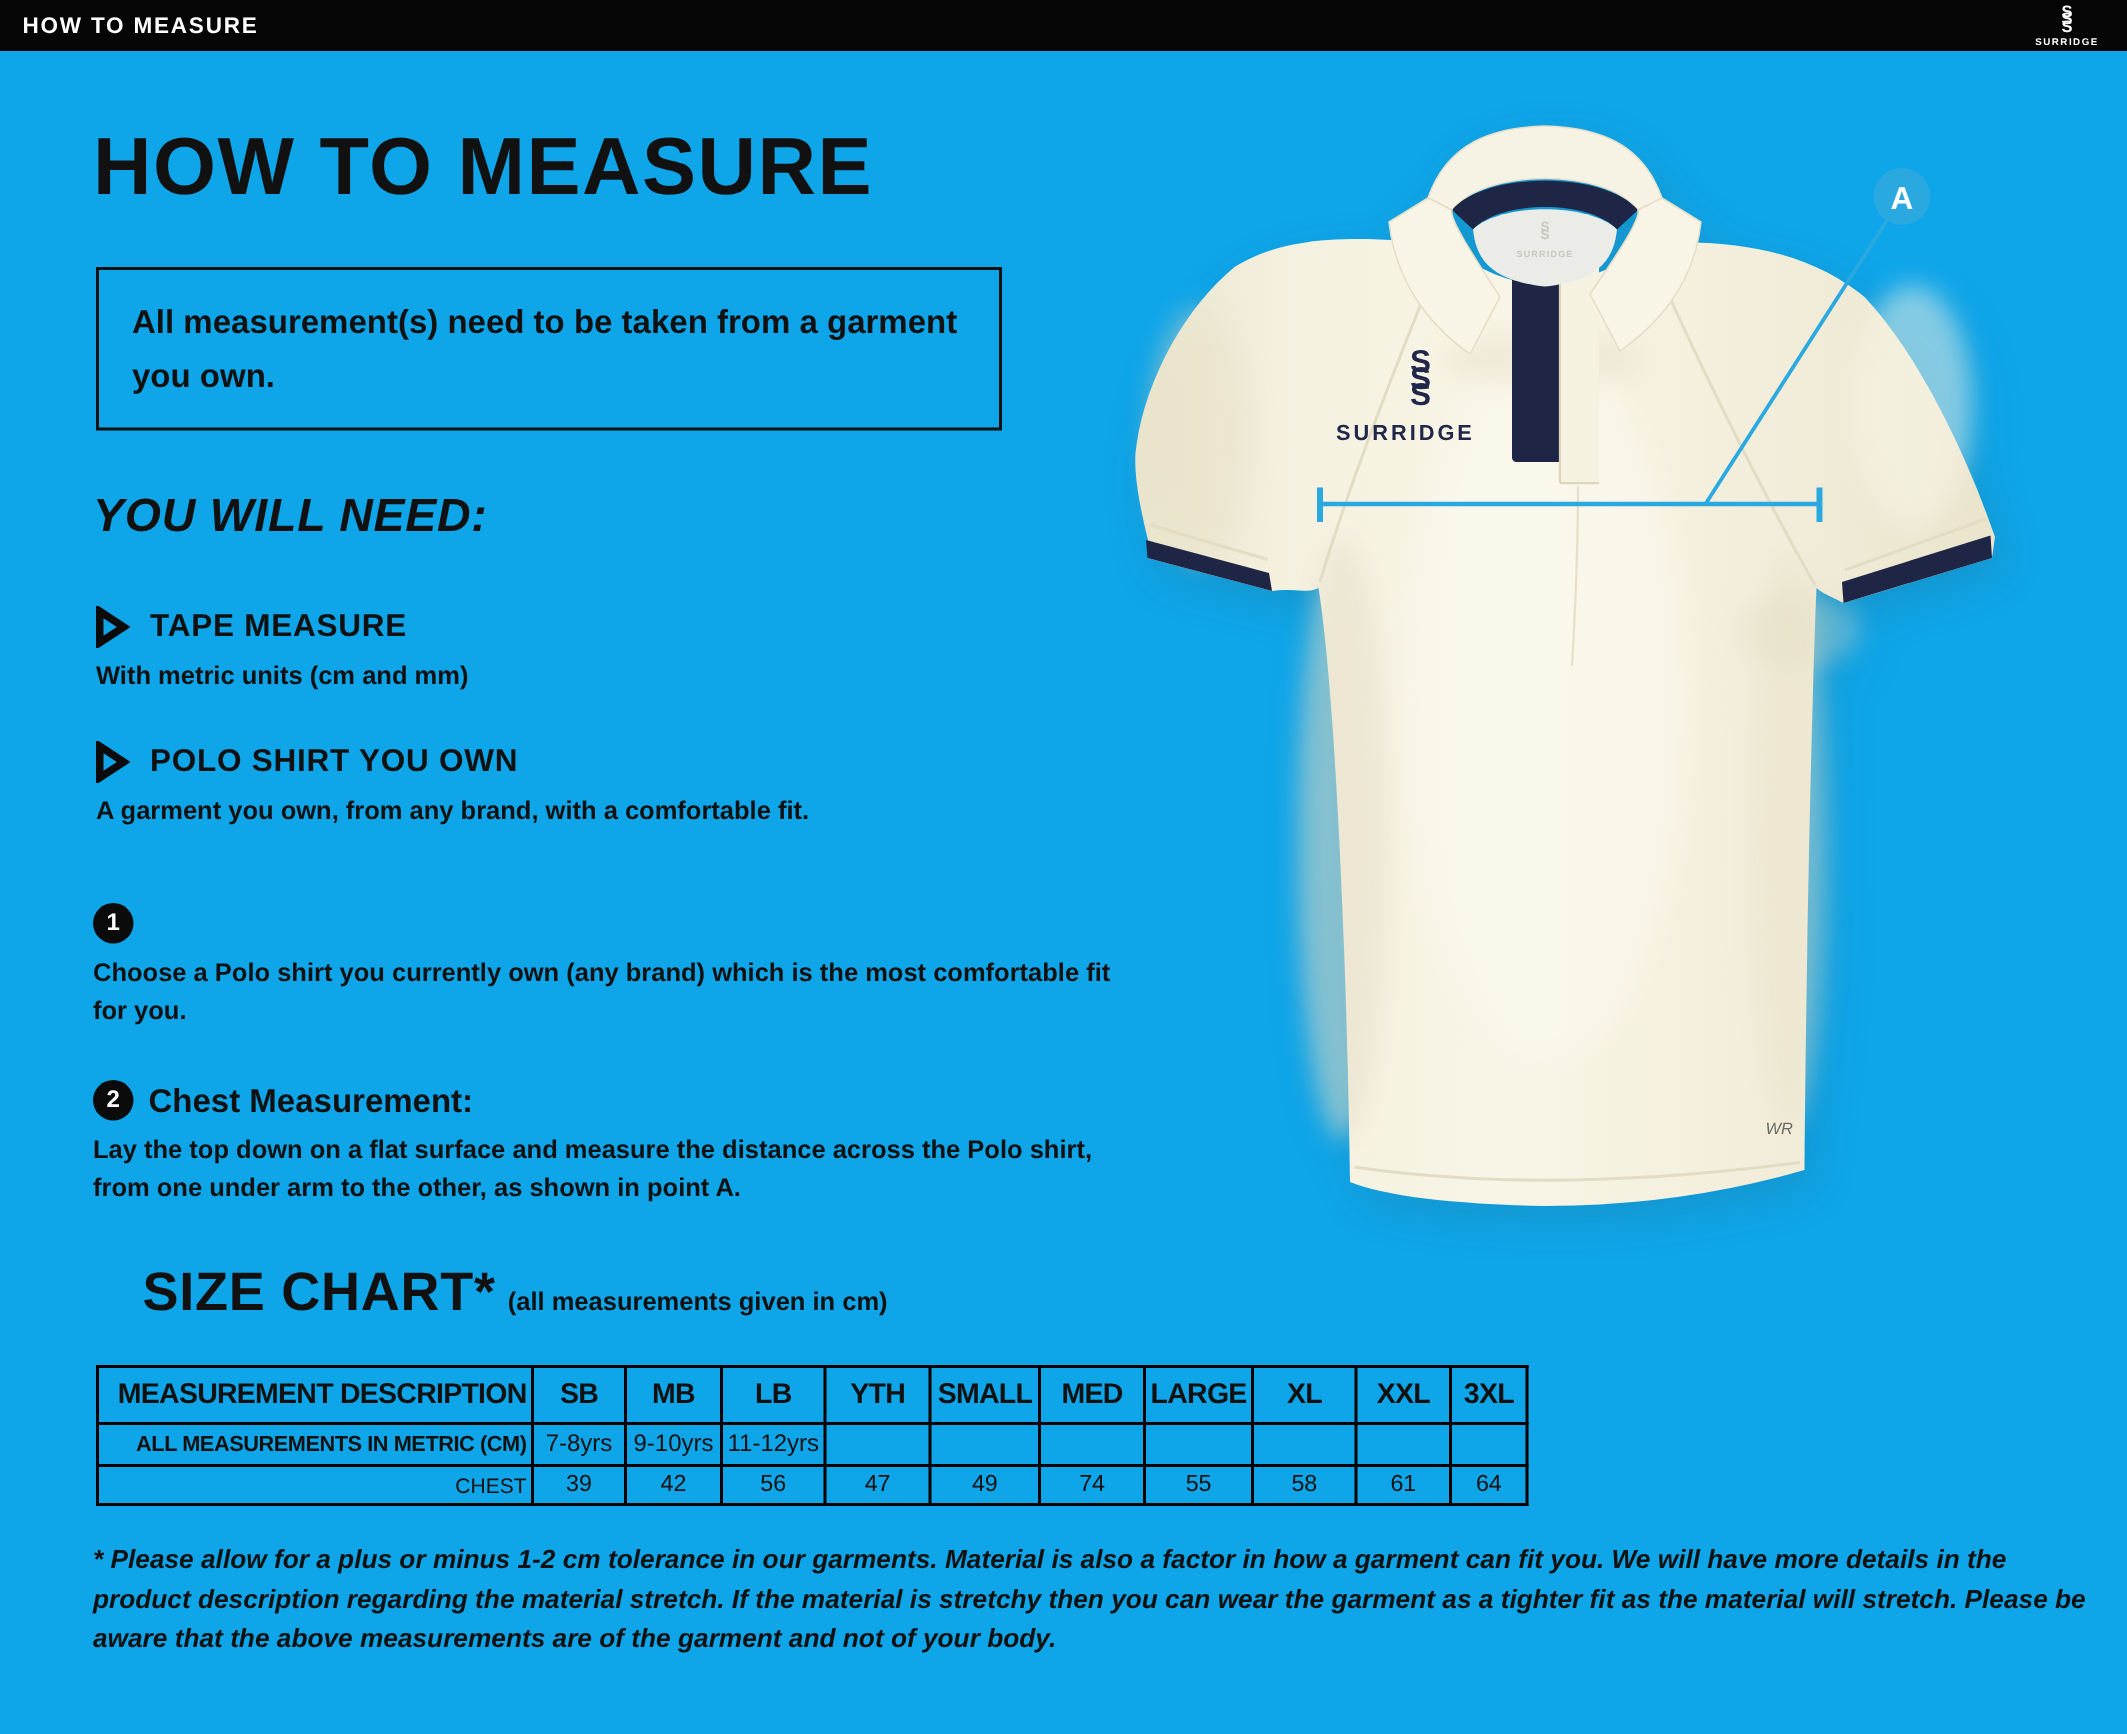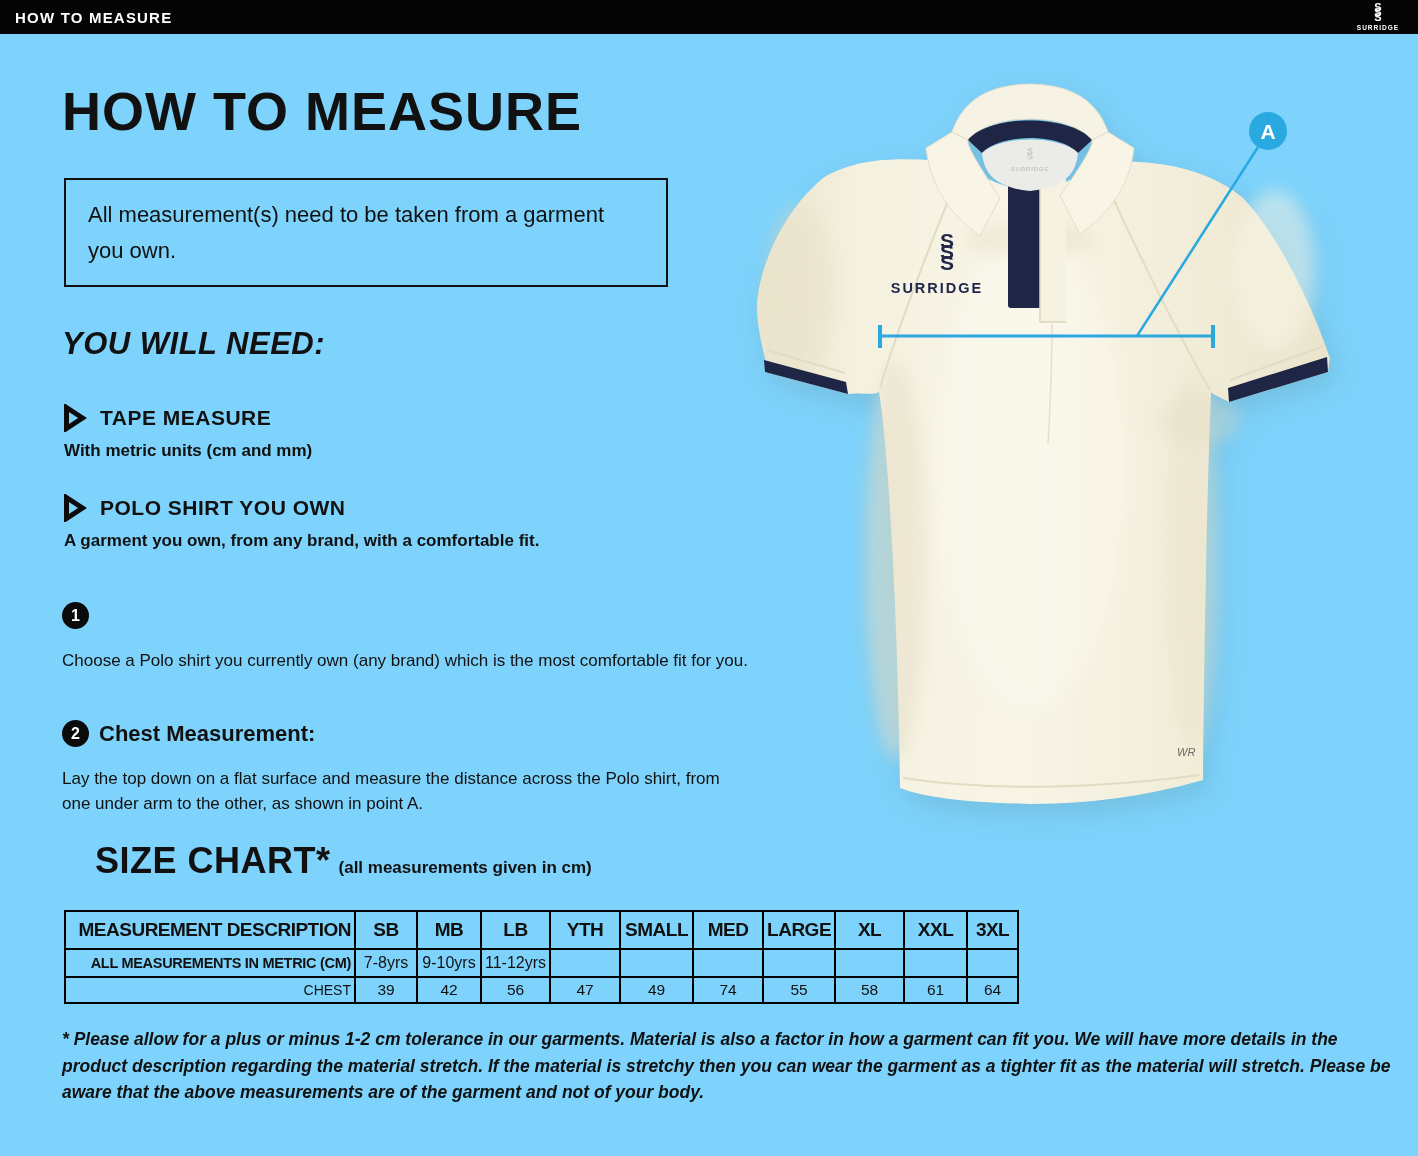--- a/index.html
+++ b/index.html
@@ -1,39 +1,39 @@
 <!DOCTYPE html>
 <html><head>
 <meta charset="utf-8">
 <style>
   html,body{margin:0;padding:0;background:#fff;}
-  #page{position:relative;width:1418px;height:1156px;background:#7dd3fc;overflow:hidden;
+  #page{position:relative;width:1418px;height:1156px;background:#0ea5e9;overflow:hidden;
         font-family:"Liberation Sans","DejaVu Sans",sans-serif;color:#111;}
   
   #topbar{position:absolute;left:0;top:0;width:1418px;height:34px;background:#050505;
           display:flex;align-items:center;justify-content:space-between;}
   #topbar .bar-title{color:#fff;font-size:15px;font-weight:bold;letter-spacing:1.2px;margin-left:15px;}
   #topbar .bar-logo{margin-right:14px;display:flex;flex-direction:column;align-items:center;line-height:1;}
   
   .h1{position:absolute;left:62px;top:84px;font-size:54px;font-weight:bold;letter-spacing:1px;line-height:1;}
   .note-box{position:absolute;left:64px;top:178px;width:556px;border:2px solid #111;
-            padding:17px 22px;font-size:22px;font-weight:normal;line-height:1.62;}
+            padding:17px 22px;font-size:22px;font-weight:bold;line-height:1.62;}
   .h2{position:absolute;left:62px;top:326px;font-size:31px;font-weight:bold;letter-spacing:0.5px;font-style:italic;}
   
   .need-item{position:absolute;left:62px;display:flex;align-items:center;}
   .need-item .tri{width:25px;height:28px;margin-right:13px;flex:0 0 auto;}
   .need-item .need-title{font-size:21px;font-weight:bold;letter-spacing:0.5px;}
   .need-desc{position:absolute;left:64px;font-size:17px;font-weight:bold;}
   
   .step{position:absolute;left:62px;width:700px;}
   .step-head{display:flex;align-items:center;}
   .badge{width:27px;height:27px;border-radius:50%;background:#0b0b0b;color:#fff;font-size:16px;
          font-weight:bold;display:flex;align-items:center;justify-content:center;margin-right:10px;flex:0 0 auto;}
   .step-title{font-size:22px;font-weight:bold;}
-  .step-desc{margin-top:20px;font-size:17px;font-weight:normal;line-height:1.45;max-width:690px;}
+  .step-desc{margin-top:8px;font-size:17px;font-weight:bold;line-height:1.45;max-width:690px;}
   
   .sc-head{position:absolute;left:62px;top:840px;margin-left:33px;}
   .sc-title{font-size:36px;font-weight:bold;letter-spacing:0.5px;}
   .sc-sub{font-size:17px;font-weight:bold;margin-left:8px;}
   table.sizetable{position:absolute;left:64px;top:910px;border-collapse:collapse;table-layout:fixed;}
   table.sizetable th,table.sizetable td{border:2px solid #000;text-align:center;padding:0 3px;overflow:hidden;white-space:nowrap;}
   table.sizetable th{font-size:19px;font-weight:bold;letter-spacing:-0.5px;height:36px;}
   table.sizetable th.lbl,table.sizetable td.lbl{text-align:right;padding-left:6px;}
   table.sizetable tr.r1 td{height:26px;font-size:16px;}
   table.sizetable tr.r1 td.lbl{font-size:14.5px;font-weight:bold;letter-spacing:-0.3px;}

